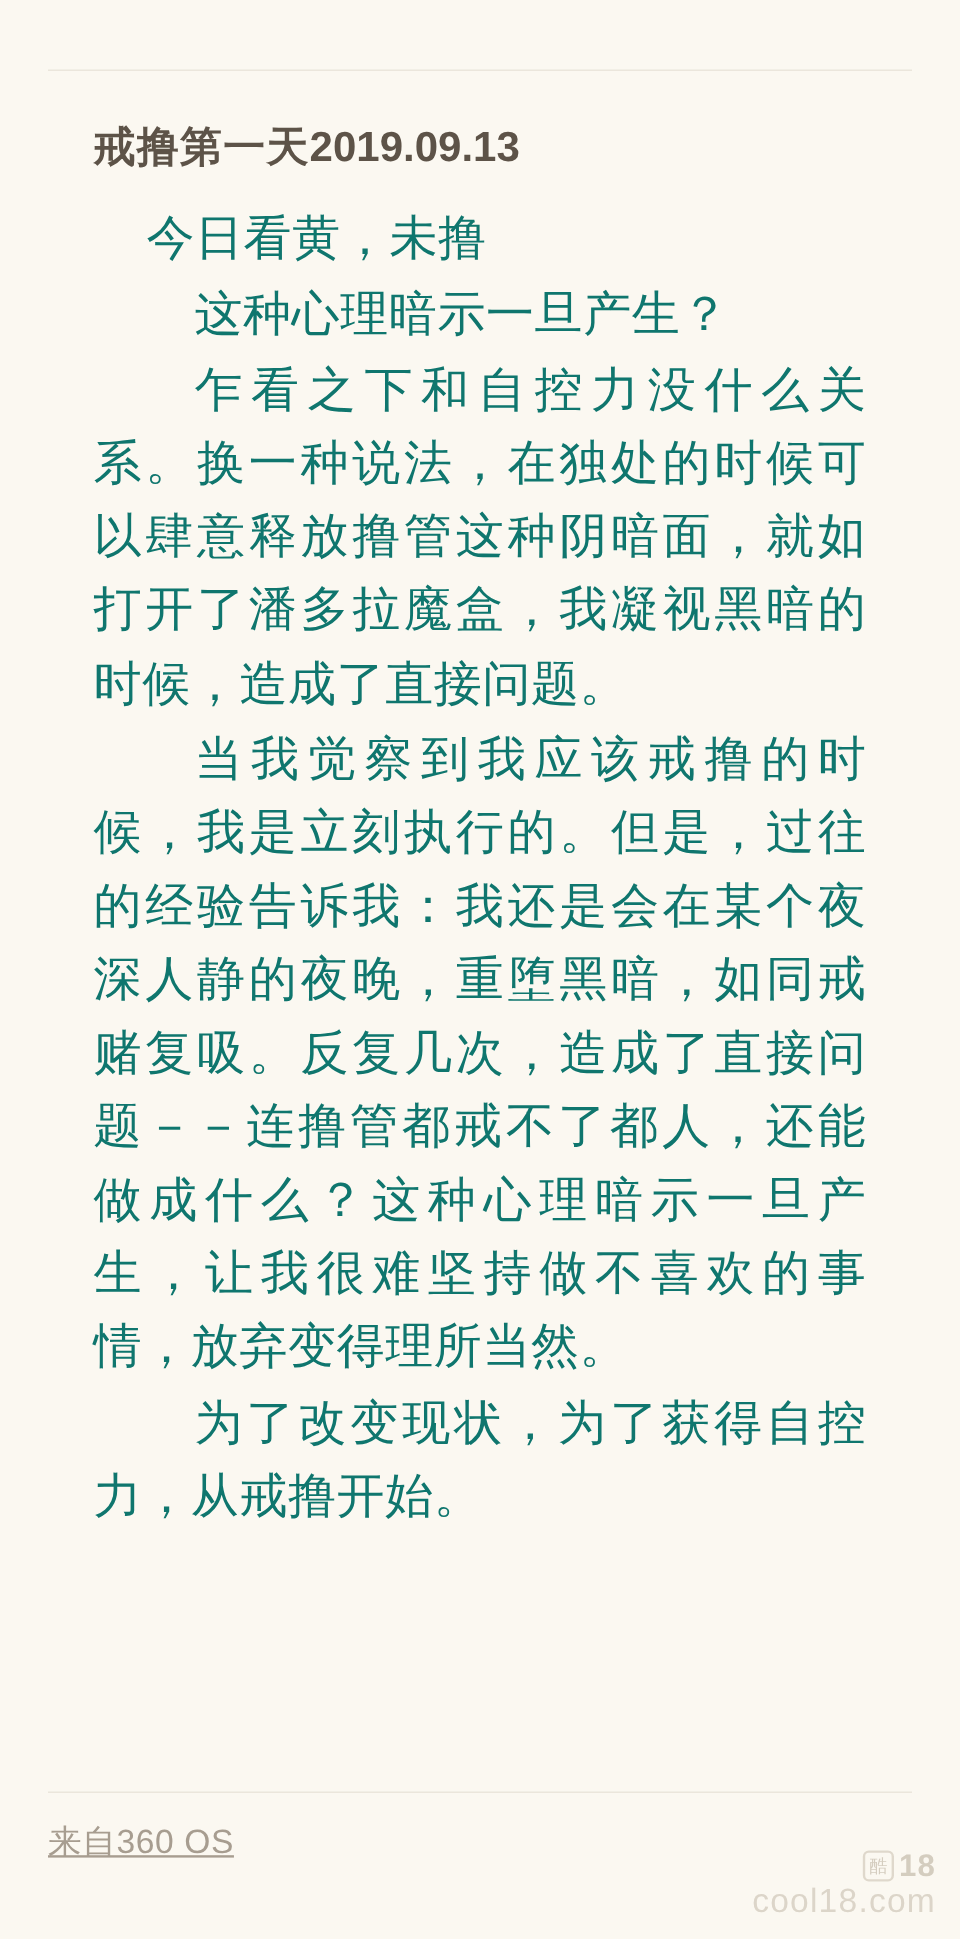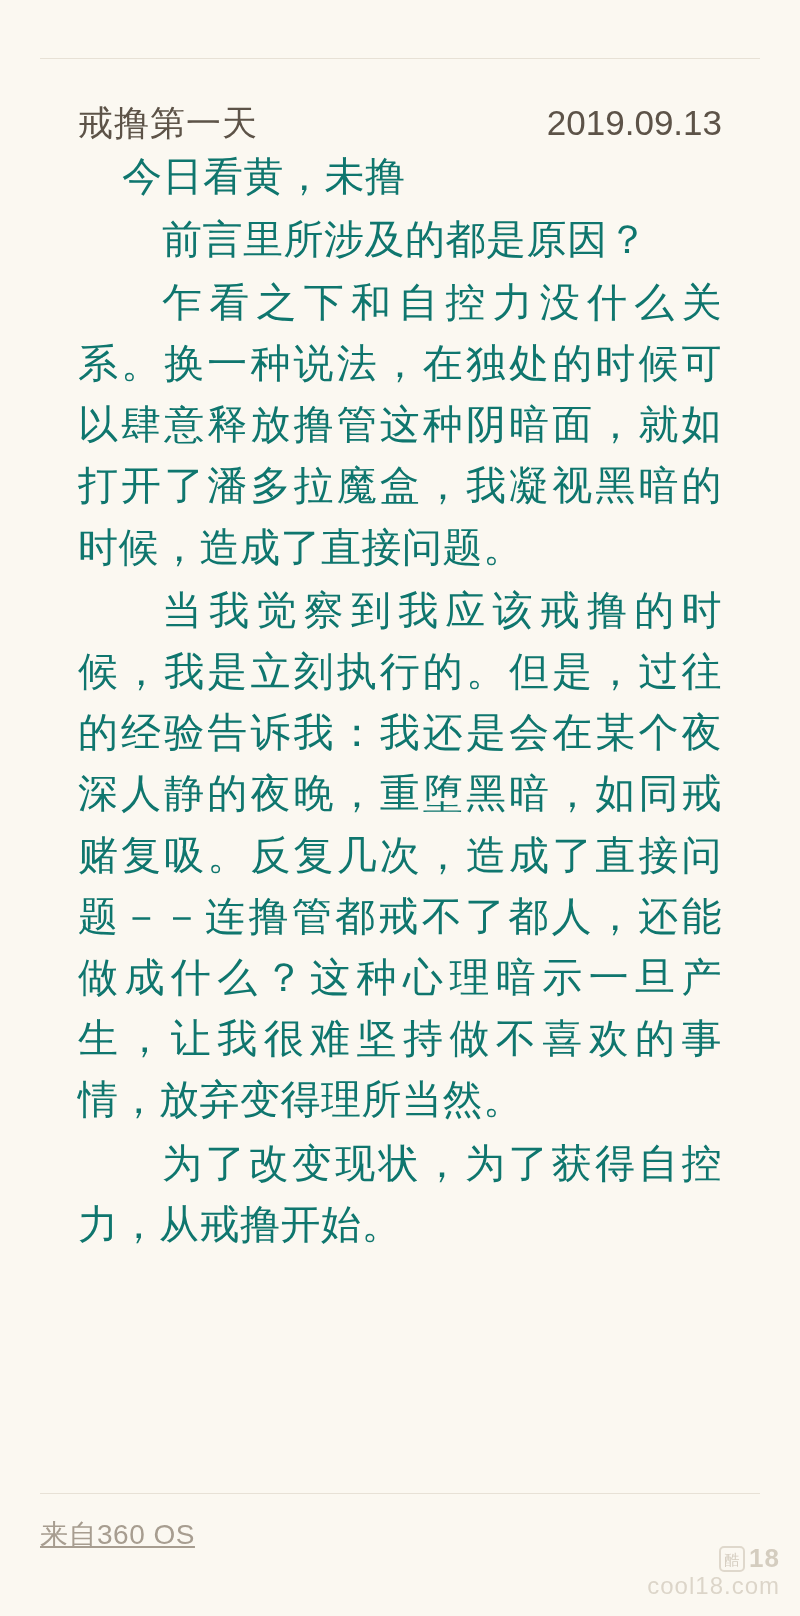--- a/index.html
+++ b/index.html
@@ -31,22 +31,23 @@
   }
   .content {
     position: absolute;
     top: 100px;
     left: 78px;
     right: 78px;
   }
   .title-row {
     display: flex;
     align-items: baseline;
-    justify-content: space-between;
-    margin-bottom: 0;
+    justify-content: flex-start;
+    margin-bottom: 23px;
+    font-weight: bold;
   }
   .doc-title {
     font-size: 35px;
     color: #5d5348;
     letter-spacing: 1px;
     line-height: 1.3;
   }
   .doc-date {
     font-size: 35px;
     color: #5d5348;
@@ -107,42 +108,42 @@
     text-align: center;
     box-sizing: border-box;
   }
   .wm-num {
     font-size: 26px;
     color: #b6aa98;
     font-weight: bold;
     letter-spacing: 1px;
   }
   .wm-sub {
-    font-size: 24px;
+    font-size: 28px;
     color: #c3b9a9;
     letter-spacing: 1px;
     margin-top: -2px;
   }
 </style>
 </head>
 <body>
 
 <div class="page">
 
   <div class="top-divider"></div>
 
   <div class="content">
 
     <div class="title-row">
       <div class="doc-title">戒撸第一天</div>
       <div class="doc-date">2019.09.13</div>
     </div>
 
     <p class="para indent-1">今日看黄，未撸</p>
-    <p class="para indent-2">前言里所涉及的都是原因？</p>
+    <p class="para indent-2">这种心理暗示一旦产生？</p>
     <p class="para indent-2">乍看之下和自控力没什么关系。换一种说法，在独处的时候可以肆意释放撸管这种阴暗面，就如打开了潘多拉魔盒，我凝视黑暗的时候，造成了直接问题。</p>
     <p class="para indent-2">当我觉察到我应该戒撸的时候，我是立刻执行的。但是，过往的经验告诉我：我还是会在某个夜深人静的夜晚，重堕黑暗，如同戒赌复吸。反复几次，造成了直接问题－－连撸管都戒不了都人，还能做成什么？这种心理暗示一旦产生，让我很难坚持做不喜欢的事情，放弃变得理所当然。</p>
     <p class="para indent-2">为了改变现状，为了获得自控力，从戒撸开始。</p>
 
   </div>
 
   <div class="bottom-divider"></div>
 
   <div class="source">来自360 OS</div>
 

